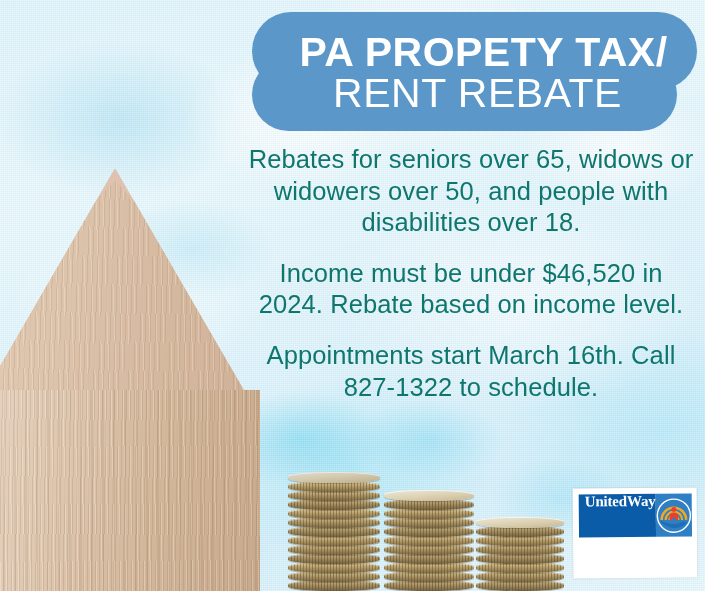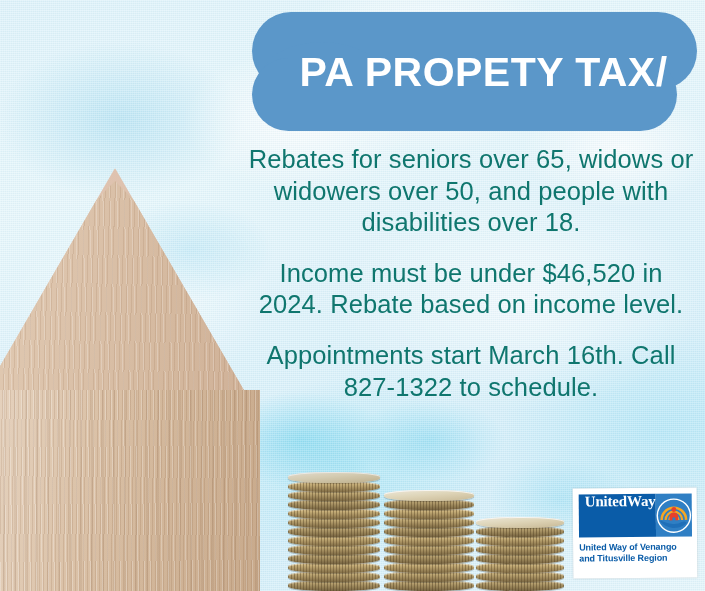--- a/index.html
+++ b/index.html
@@ -230,20 +230,21 @@
         <div class="coin top" style="bottom: 63px; z-index: 7; filter: brightness(0.98);"></div>
       </div>
   </div>
 
   <div class="banner">
     <div class="blob-a"></div>
     <div class="blob-c"></div>
     <div class="blob-b"></div>
     <div class="banner-text">
       <div class="l1">PA PROPETY TAX/</div>
+      <div class="l2">RENT REBATE</div>
     </div>
   </div>
 
   <div class="copy">
     <div class="para">Rebates for seniors over 65, widows or widowers over 50, and people with disabilities over 18.</div>
     <div class="para">Income must be under $46,520 in 2024. Rebate based on income level.</div>
     <div class="para">Appointments start March 16th. Call 827-1322 to schedule.</div>
   </div>
 
   <div class="uw-card">
@@ -258,16 +259,15 @@
           <circle cx="50" cy="50" r="44" fill="#2f7fc4"></circle>
           <path d="M16 62a34 34 0 0 1 68 0" fill="none" stroke="#f5a623" stroke-width="7"></path>
           <path d="M27 62a23 23 0 0 1 46 0" fill="none" stroke="#f5a623" stroke-width="6"></path>
           <path d="M37 62a13 13 0 0 1 26 0" fill="none" stroke="#f5a623" stroke-width="5"></path>
           <circle cx="50" cy="33" r="7" fill="#e8402a"></circle>
           <path d="M50 41c-8 0-12 5-12 12v10h8V55h8v8h8V53c0-7-4-12-12-12z" fill="#e8402a"></path>
           <path d="M12 66c12 14 30 20 46 18 10-1 20-6 28-13-3-5-9-6-14-3-7 4-16 6-25 5-12-1-24-5-33-10-1 1-2 2-2 3z" fill="#1f6fb8"></path>
         </svg>
       </div>
     </div>
-    <div class="uw-sub">United Way of Venango and Titusville Region</div>
   </div>
 
 </div>
 
 </body></html>

